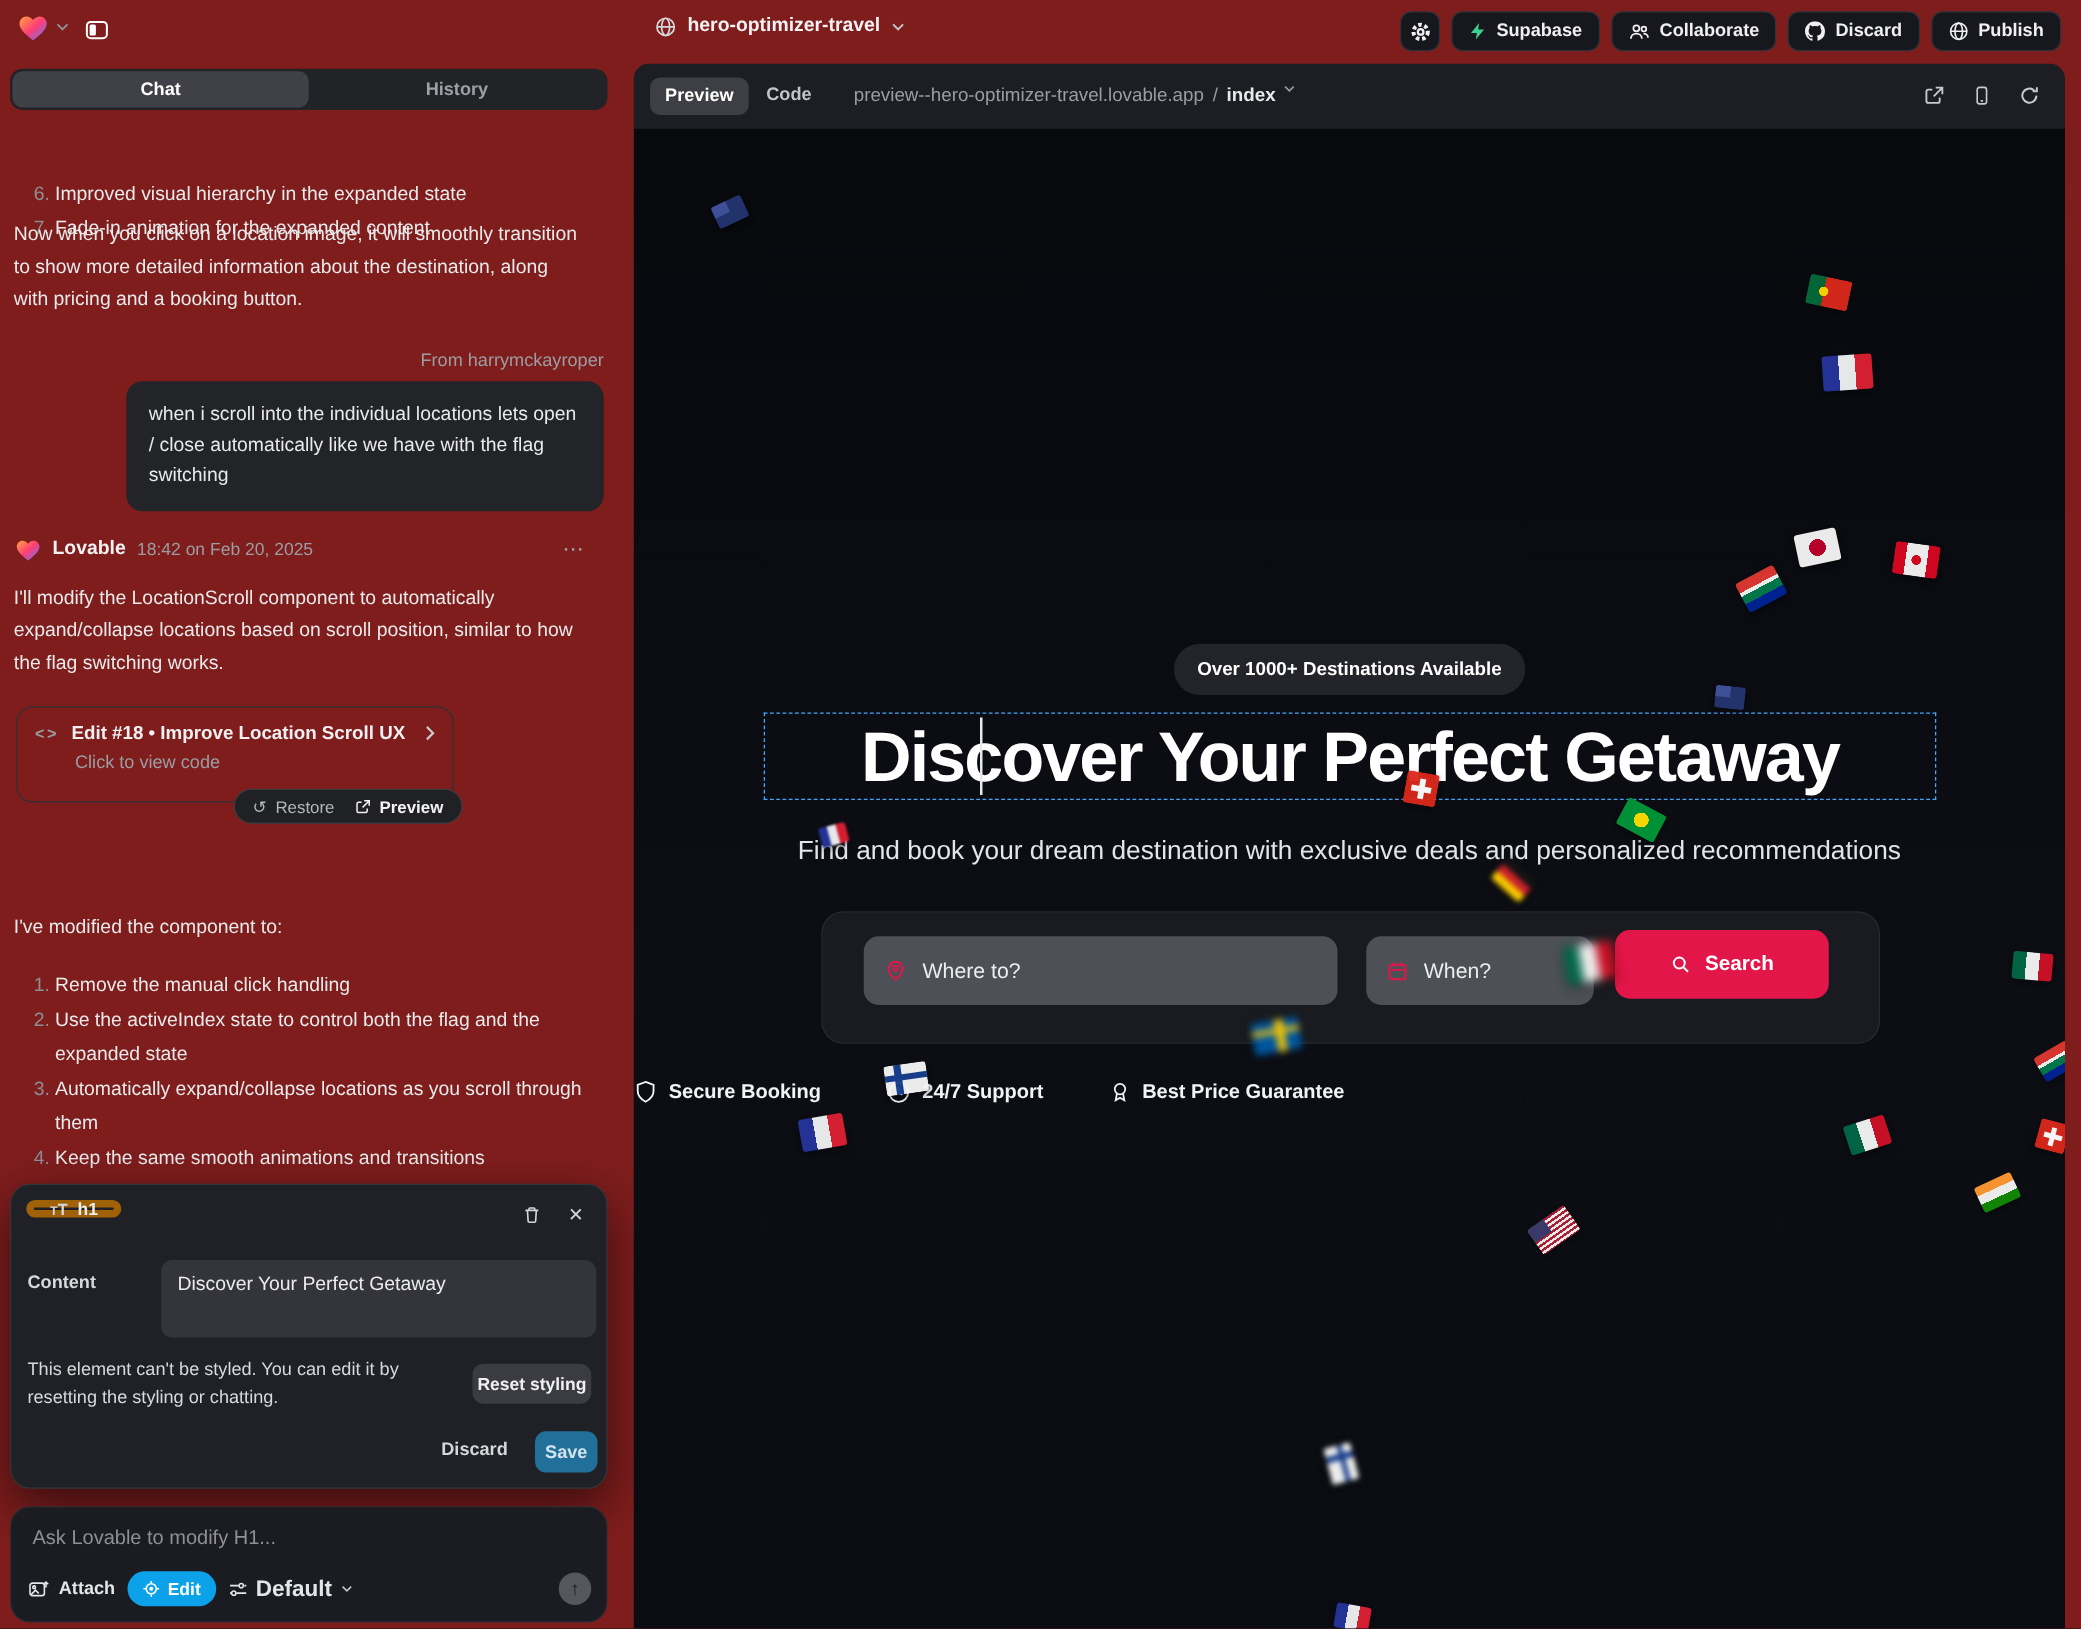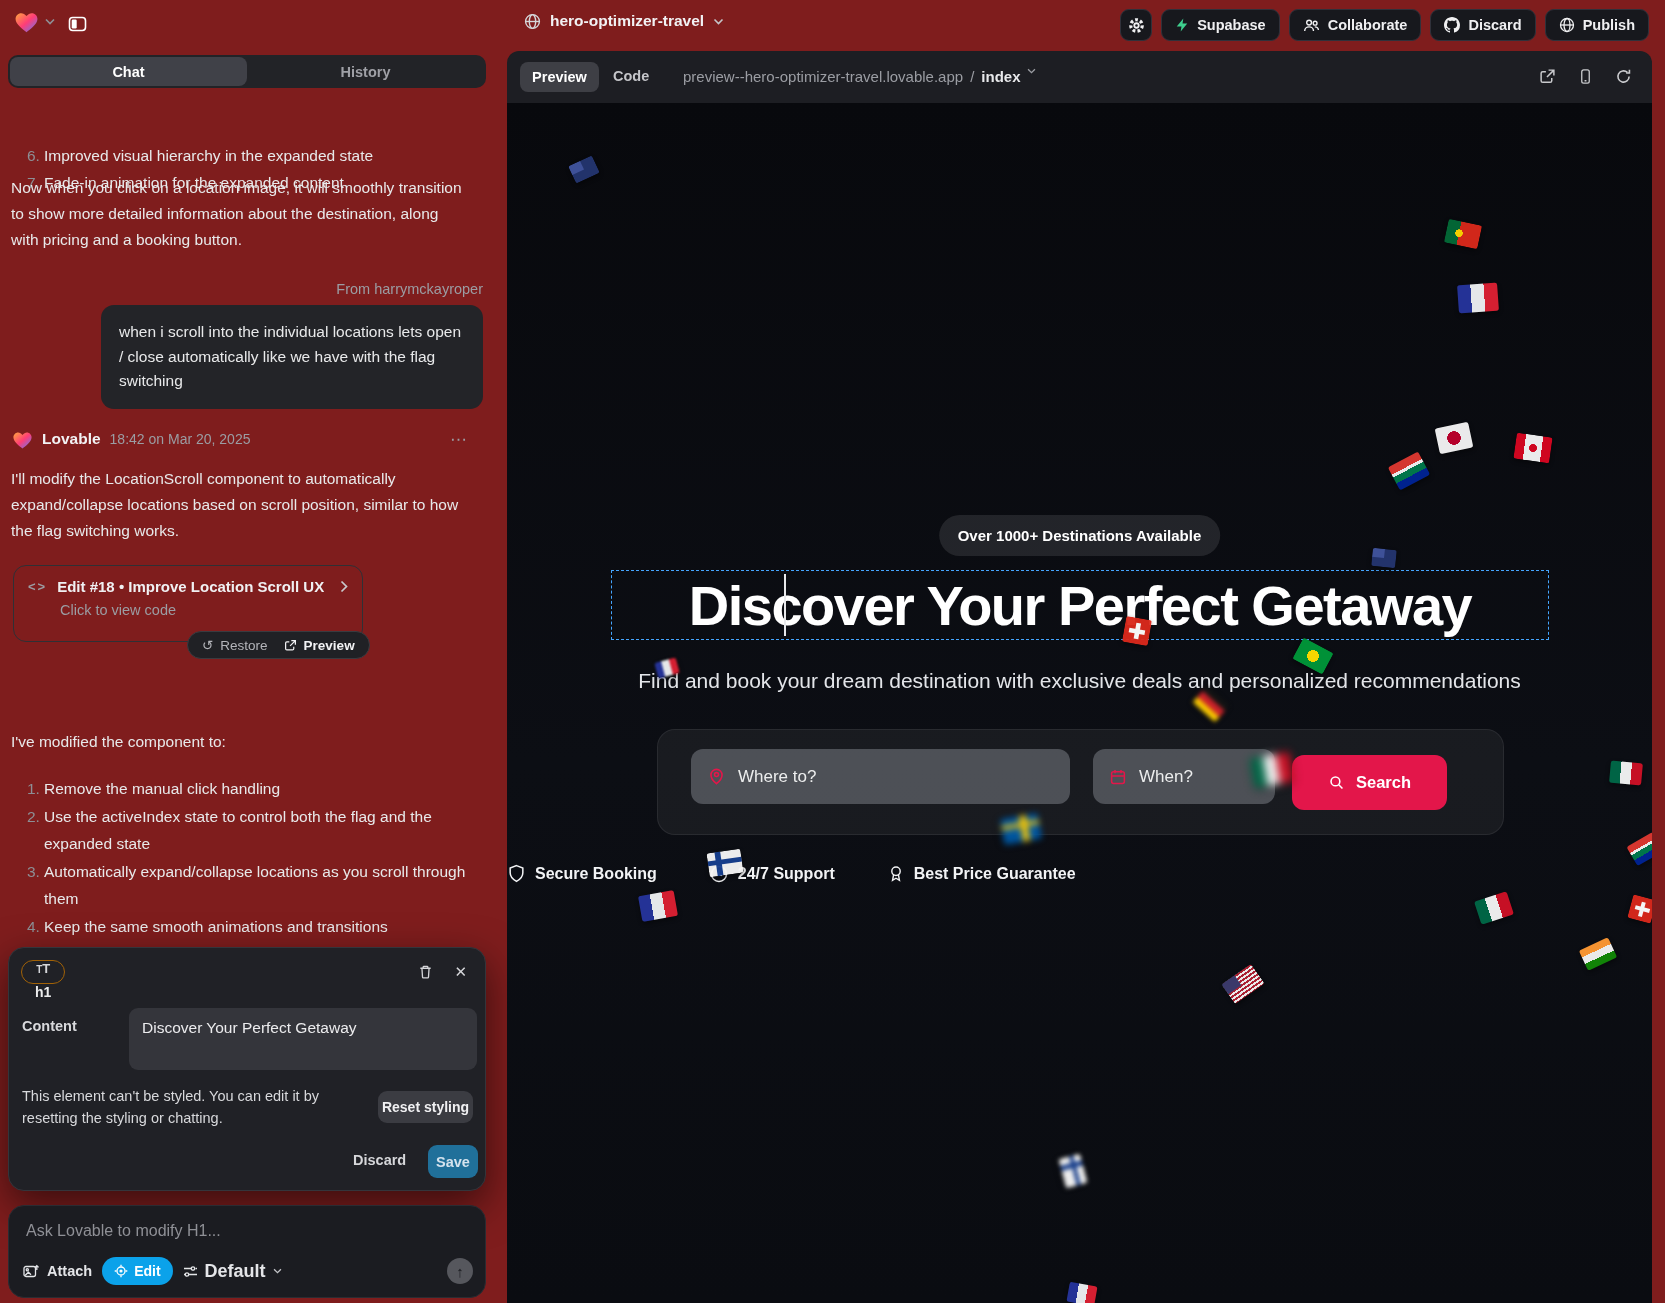--- a/index.html
+++ b/index.html
@@ -45,21 +45,21 @@
   .edit-card .row2 { margin-top:7px; margin-left:32px; color:#9b9da3; font-size:14.5px; }
   .hover-pill { position:absolute; left:187px; top:580px; height:28px; display:flex; align-items:center; gap:16px; padding:0 14px; background:#202125; border:1px solid #3a3b40; border-radius:999px; font-size:13.5px; }
   .hover-pill .restore { color:#b4b5ba; display:flex; gap:7px; align-items:center; }
   .hover-pill .prevw { color:#f2f2f4; font-weight:600; display:flex; gap:7px; align-items:center; }
 
   .p3 { position:absolute; left:11px; top:682px; color:#e8e9ea; }
   .mod-list { position:absolute; left:11px; top:724px; width:462px; line-height:27.5px; color:#e8e9ea; }
 
   
   .editor { position:absolute; left:8px; top:896px; width:478px; height:244px; background:#202126; border:1px solid #34353b; border-radius:16px; box-shadow:0 14px 40px rgba(0,0,0,.55); }
-  .editor .tagpill { position:absolute; left:12px; top:12px; height:24px; padding:0 13px; border:1px solid #a16207; border-radius:999px; display:flex; align-items:center; gap:8px; color:#eceded; font-size:14px; font-weight:700;flex-direction:column; }
+  .editor .tagpill { position:absolute; left:12px; top:12px; height:14px; padding:0 13px; border:6px solid #a16207; border-radius:999px; display:flex; align-items:center; gap:8px; color:#eceded; font-size:14px; font-weight:700; }
   .tt { display:inline-block; font-size:13px; color:#d5d6da; }
   .tt::first-letter { font-size:10px; }
   .editor .trash { position:absolute; right:52px; top:16px; color:#d5d6da; }
   .editor .close { position:absolute; right:18px; top:15px; color:#d5d6da; font-size:15px; }
   .editor .content-label { position:absolute; left:13px; top:70px; font-size:14.5px; color:#d8d9dc; font-weight:600; }
   .editor textarea { position:absolute; left:120px; top:60px; width:348px; height:62px; background:#34353b; border:none; outline:none; resize:none; border-radius:9px; color:#ececee; font-family:"Liberation Sans",sans-serif; font-size:15.5px; padding:11px 13px; }
   .editor .note { position:absolute; left:13px; top:137px; width:330px; font-size:14.5px; line-height:22px; color:#d8d9dc; }
   .editor .reset { position:absolute; left:369px; top:143px; width:95px; height:32px; background:#3b3c42; border-radius:9px; color:#f0f0f2; font-size:14px; font-weight:600; display:flex; align-items:center; justify-content:center; }
   .editor .discard { position:absolute; left:344px; top:204px; color:#d6d7da; font-size:14.5px; font-weight:600; }
   .editor .save { position:absolute; left:419px; top:197px; width:50px; height:33px; background:#20709a; border-radius:9px; color:#d5e3ee; font-size:14.5px; font-weight:600; display:flex; align-items:center; justify-content:center; }
@@ -85,21 +85,21 @@
   .canvas { position:absolute; left:0; top:52px; width:1145px; height:1200px; background:linear-gradient(180deg,#08090d 0%,#0c0e14 55%,#0a0c11 100%); overflow:hidden; }
   .badge { position:absolute; left:50%; transform:translateX(-50%); top:412px; height:41px; padding:0 19px; border-radius:999px; background:rgba(255,255,255,.10); display:flex; align-items:center; font-size:15px; font-weight:700; color:#fff; }
   .selbox { position:absolute; left:104px; top:467px; width:938px; height:70px; border:1px dashed #45a6ff; display:flex; align-items:center; justify-content:center; }
   .hero-h1 { font-size:56px; font-weight:800; letter-spacing:-1.5px; color:#ffffff; white-space:nowrap; }
   .caret { position:absolute; left:277px; top:471px; width:1.5px; height:62px; background:#e8e9ec; }
   .subtitle { position:absolute; left:0; right:0; top:566px; text-align:center; font-size:21px; color:#e3e5e9; }
   .search-card { position:absolute; left:150px; top:626px; width:847px; height:106px; background:rgba(255,255,255,.055); border:1px solid rgba(255,255,255,.07); border-radius:18px; }
   .input { position:absolute; top:19px; height:55px; background:rgba(120,123,131,.55); border-radius:12px; display:flex; align-items:center; gap:12px; padding:0 16px; color:#eceded; font-size:17px; }
   .input.where { left:33px; width:379px; }
   .input.when { left:435px; width:182px; }
-  .search-btn { position:absolute; left:634px; top:25px; width:155px; height:55px; background:#e3164a; border-radius:12px; display:flex; align-items:center; justify-content:center; gap:11px; color:#fff; font-size:16.5px; font-weight:700; }
+  .search-btn { position:absolute; left:634px; top:14px; width:171px; height:55px; background:#e3164a; border-radius:12px; display:flex; align-items:center; justify-content:center; gap:11px; color:#fff; font-size:16.5px; font-weight:700; }
   .features { position:absolute; left:0; right:0; top:760px; display:flex; justify-content:flex-start; gap:52px; }
   .feat { display:flex; align-items:center; gap:9px; color:#f2f3f5; font-size:16px; font-weight:600; }
   .flag { position:absolute; border-radius:2.5px; box-shadow:0 2px 5px rgba(0,0,0,.45); opacity:.96; }
   svg { display:block; }
 </style>
 </head>
 <body>
 
 <div id="app">
 
@@ -222,21 +222,21 @@
     <div class="from-label">From harrymckayroper</div>
     <div class="bubble">when i scroll into the individual locations lets open / close automatically like we have with the flag switching</div>
 
     <div class="assistant-row">
       <span>
         <svg width="21" height="19" viewBox="0 0 24 22">
             <path fill="url(#hg)" d="M12 21.3C8.7 18.8 1.5 13.6 1.5 8.6 1.5 5.5 3.9 3 6.9 3c1.9 0 3.7 1 5.1 2.8C13.4 4 15.2 3 17.1 3c3 0 5.4 2.5 5.4 5.6 0 5-7.2 10.2-10.5 12.7z"></path>
           </svg>
       </span>
       <span class="name">Lovable</span>
-      <span class="time">18:42 on Mar 20, 2025</span>
+      <span class="time">18:42 on Feb 20, 2025</span>
       <span class="dots">⋯</span>
     </div>
 
     <div class="para p2">I'll modify the LocationScroll component to automatically expand/collapse locations based on scroll position, similar to how the flag switching works.</div>
 
     <div class="edit-card">
       <div class="row1">
         <span class="code-ic">&lt;&gt;</span>
         <span>Edit #18 • Improve Location Scroll UX</span>
         <span class="chr">

